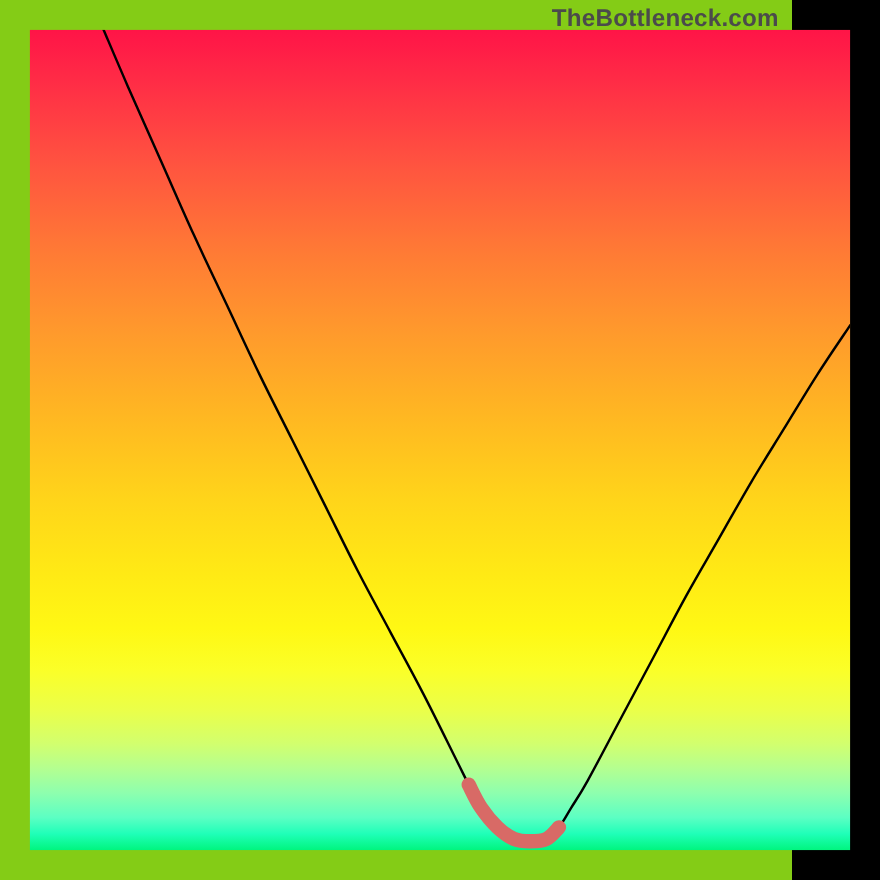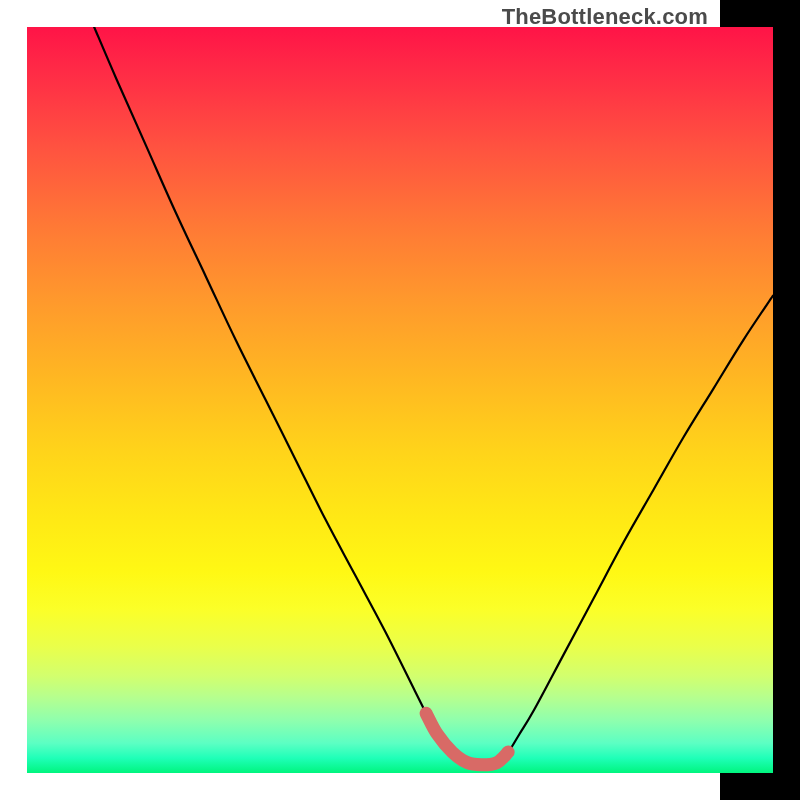--- a/index.html
+++ b/index.html
@@ -8,21 +8,21 @@
     width: 800px;
     height: 800px;
     background: #000;
     font-family: Arial, Helvetica, sans-serif;
     overflow: hidden;
   }
   .frame {
     position: relative;
     width: 720px;
     height: 800px;
-    background: #ffffff;
+    background: #84cc16;
   }
   .watermark {
     position: absolute;
     top: 4px;
     right: 12px;
     color: #4b4b4b;
     font-size: 22px;
     font-weight: 600;
     letter-spacing: 0.2px;
     z-index: 5;

